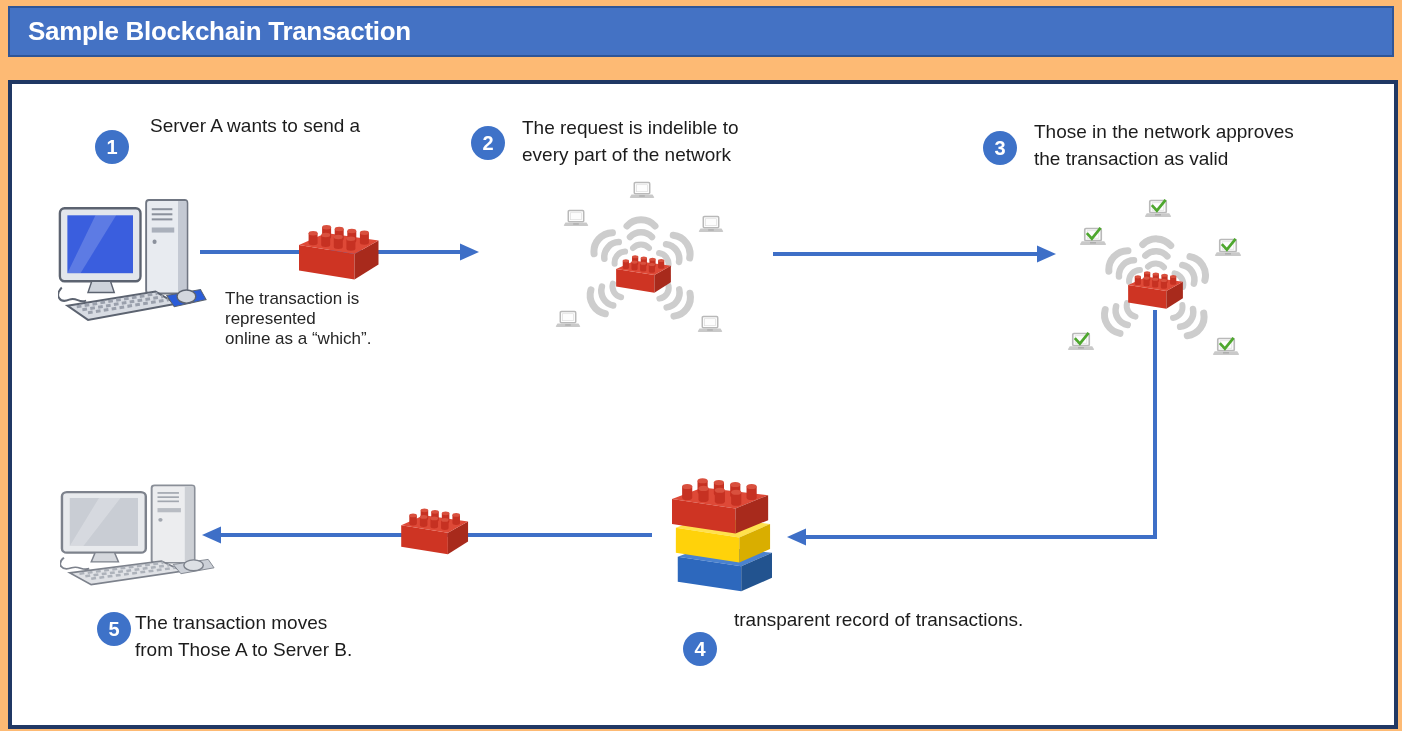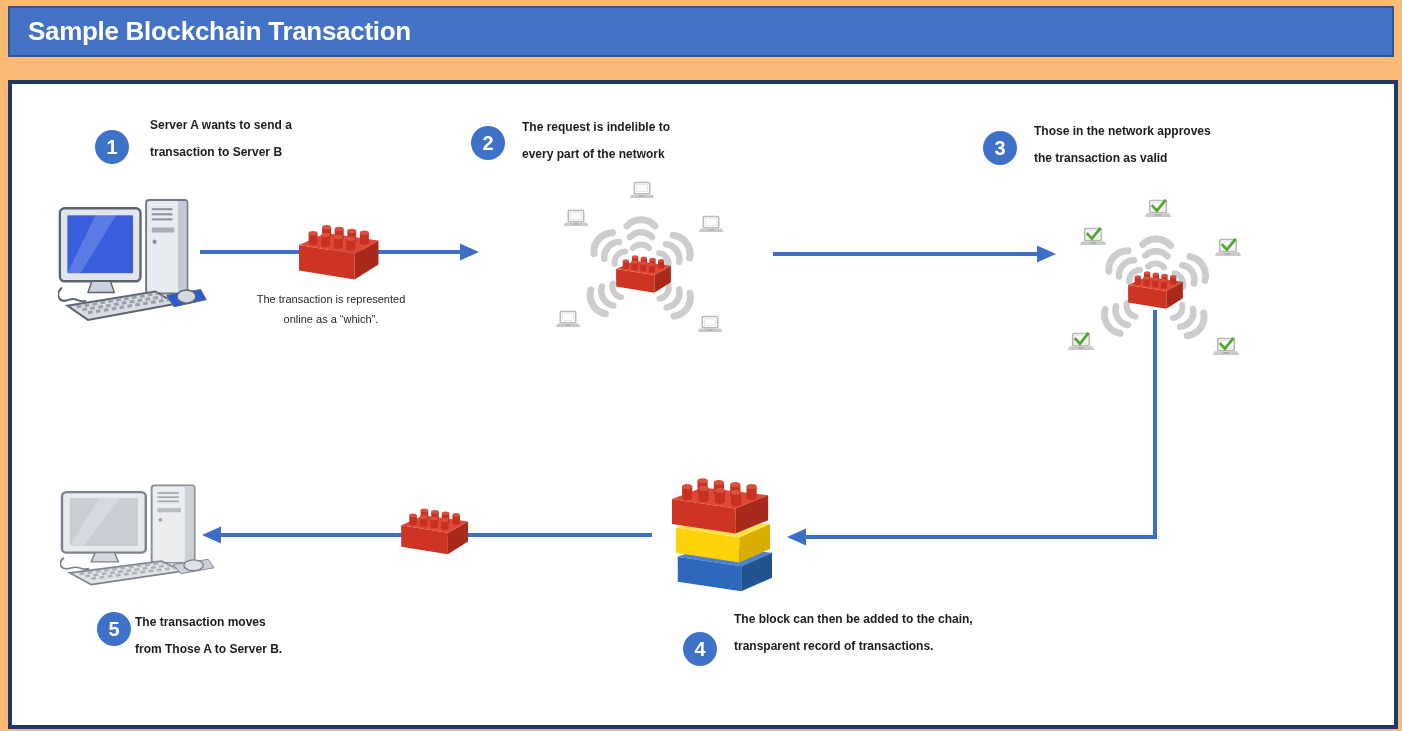--- a/index.html
+++ b/index.html
@@ -12,23 +12,23 @@
           display:flex;align-items:center;padding-left:18px;}
   .header span{color:#fff;font-size:26px;font-weight:bold;letter-spacing:-0.3px;}
 
   .panel{position:absolute;left:8px;top:80px;width:1390px;height:649px;box-sizing:border-box;
          background:#fff;border:4px solid var(--panel-border,#203864);}
 
   .badge{position:absolute;width:34px;height:34px;border-radius:50%;
          background:var(--badge,#3E72C8);color:#fff;font-size:20px;font-weight:bold;
          text-align:center;line-height:34px;}
 
-  .step-text{position:absolute;color:#1c1c1c;font-size:12px;line-height:27px;white-space:nowrap;font-weight:bold;}
-  .note{position:absolute;left:225px;top:289px;width:212px;text-align:center;
-        color:#262626;font-size:11px;line-height:20px;}
+  .step-text{position:absolute;color:#1c1c1c;font-size:19px;line-height:27px;white-space:nowrap;}
+  .note{position:absolute;left:225px;top:289px;width:212px;text-align:left;
+        color:#262626;font-size:17px;line-height:20px;}
 
   .connectors{position:absolute;left:0;top:0;pointer-events:none;}
   .arrow-line{stroke:var(--arrow,#3E6FC7);stroke-width:4;fill:none;}
   .arrow-head{fill:var(--arrow,#3E6FC7);}
 
   .bk-front{fill:var(--brick-red,#CE3423);}
   .bk-top{fill:#DE4937;}
   .bk-side{fill:#A82A1C;}
   .yk-front{fill:var(--brick-yellow,#FFD20A);} .yk-top{fill:#FFE14D;} .yk-side{fill:#D9AE00;}
   .blk-front{fill:var(--brick-blue,#2D68BD);} .blk-top{fill:#4A82CF;} .blk-side{fill:#22538F;}
@@ -109,32 +109,30 @@
   </svg>
 
   <div class="badge" style="left:95px;top:130px">1</div>
   <div class="badge" style="left:471px;top:126px">2</div>
   <div class="badge" style="left:983px;top:131px">3</div>
   <div class="badge" style="left:683px;top:632px">4</div>
   <div class="badge" style="left:97px;top:612px">5</div>
 
   <div class="step-text" style="left:150px;top:112px">
     <div>Server A wants to send a</div>
-    <div>transaction to Server B</div>
   </div>
   <div class="step-text" style="left:522px;top:114px">
     <div>The request is indelible to</div>
     <div>every part of the network</div>
   </div>
   <div class="step-text" style="left:1034px;top:118px">
     <div>Those in the network approves</div>
     <div>the transaction as valid</div>
   </div>
   <div class="step-text" style="left:734px;top:606px">
-    <div>The block can then be added to the chain,</div>
     <div>transparent record of transactions.</div>
   </div>
   <div class="step-text" style="left:135px;top:609px">
     <div>The transaction moves</div>
     <div>from Those A to Server B.</div>
   </div>
 
   <div class="note">
     <div>The transaction is represented</div>
     <div>online as a “which”.</div>

